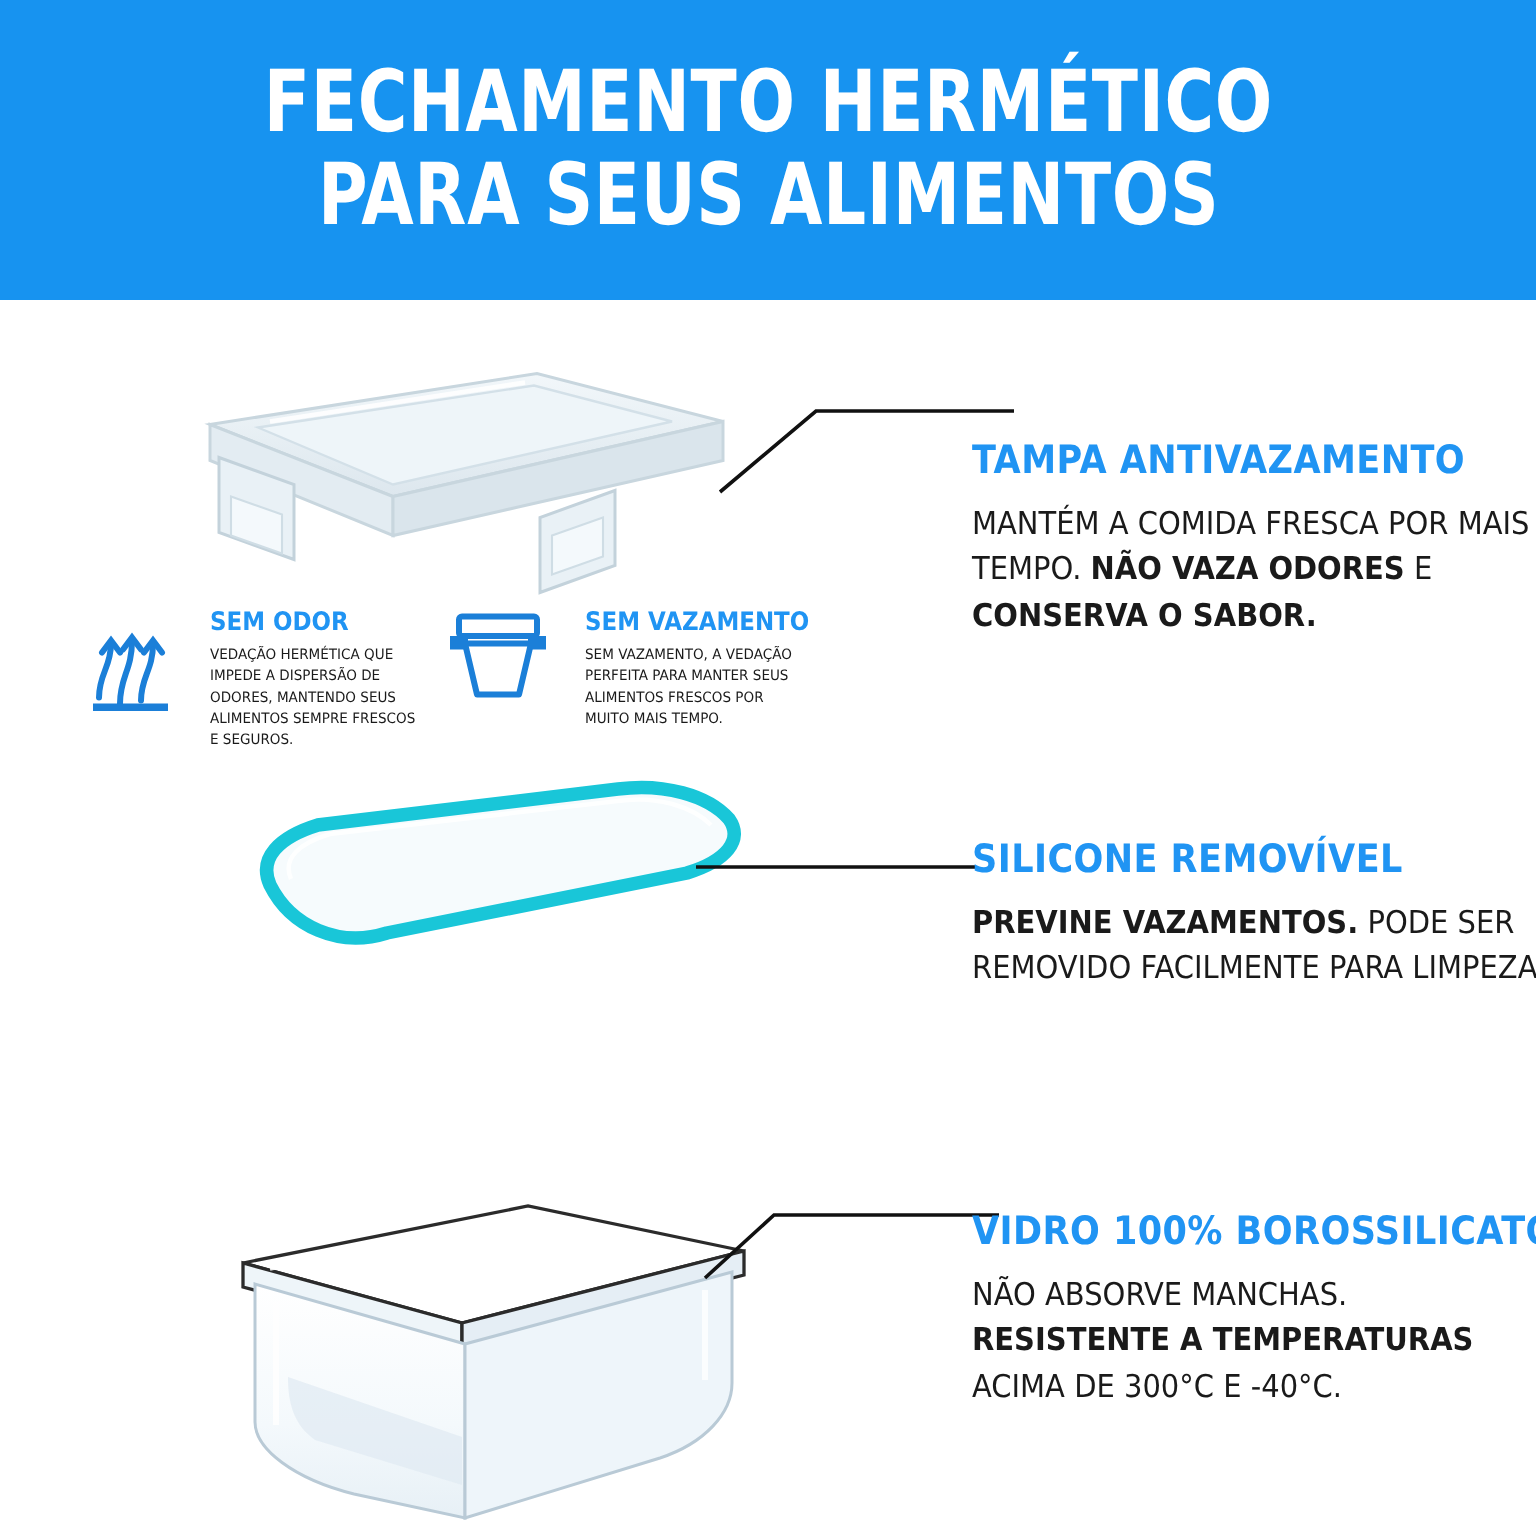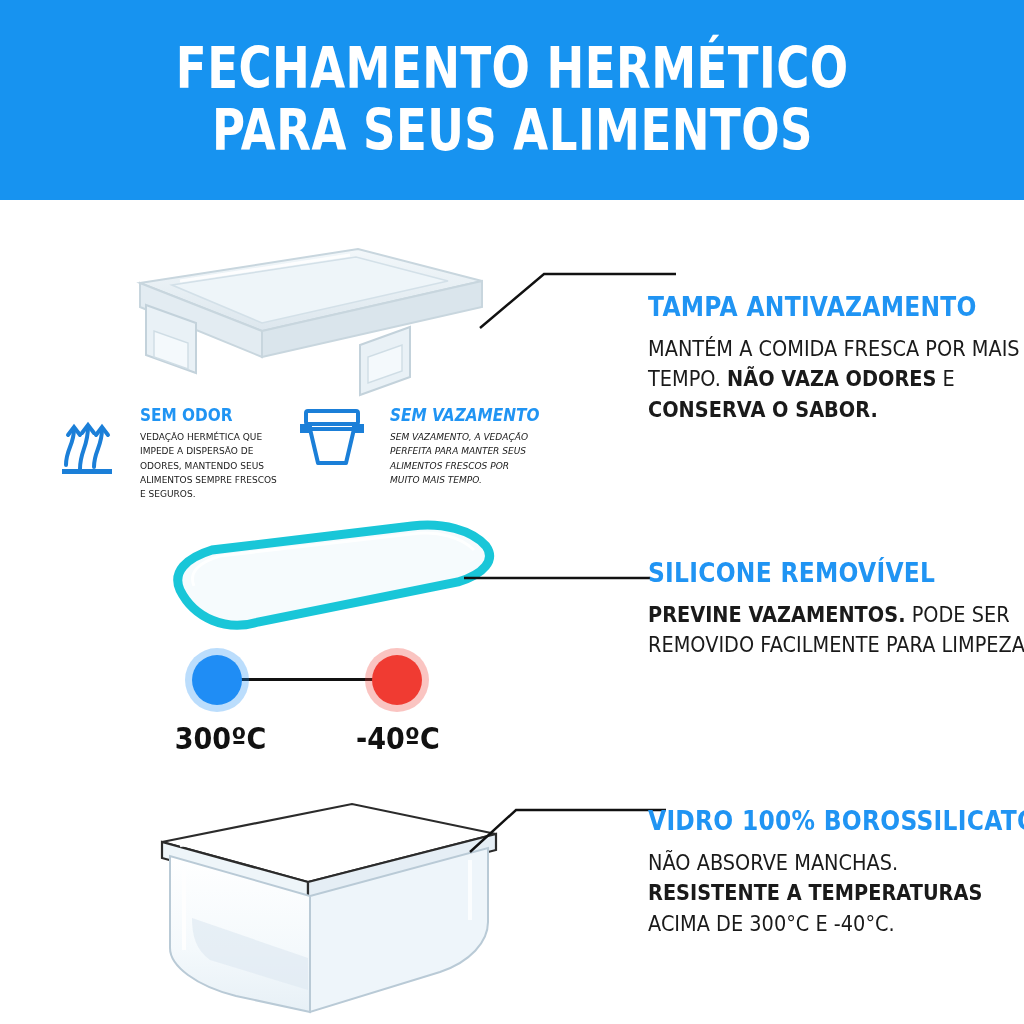--- a/index.html
+++ b/index.html
@@ -65,21 +65,21 @@
   #callout-sil  { left: 648px; top: 558px; }
   #callout-glass{ left: 648px; top: 806px; }
   .callout .desc { margin-top: 12px; }
 
   
   .leader { position: absolute; }
 
   
   .feature { position: absolute; display: flex; align-items: flex-start; gap: 22px; }
   #feature-odor { left: 56px; top: 405px; }
-  #feature-leak { left: 296px; top: 405px; font-style: italic; }
+  #feature-leak { left: 296px; top: 405px; }
   .feature .f-title {
     color: #2094f3;
     font-family: "DejaVu Sans", sans-serif;
     font-weight: bold;
     font-size: 17px;
     transform: scaleX(0.9);
     transform-origin: left center;
     white-space: nowrap;
   }
   .feature .f-desc {
@@ -209,27 +209,20 @@
     <svg width="190" height="20" style="position:absolute;left:462px;top:568px;">
       <line x1="2" y1="10" x2="188" y2="10" stroke="#111" stroke-width="2.4"></line>
     </svg>
   </div>
 
   <div class="callout" id="callout-sil">
     <div class="title-blue">SILICONE REMOVÍVEL</div>
     <div class="body-text desc"><b>PREVINE VAZAMENTOS.</b> PODE SER REMOVIDO FACILMENTE PARA LIMPEZA.</div>
   </div>
 
-  <div id="temps">
-    <div class="temp-bar"></div>
-    <div class="dot blue"></div>
-    <div class="dot red"></div>
-    <div class="temp-label" id="temp-hot-label">300ºC</div>
-    <div class="temp-label" id="temp-cold-label">-40ºC</div>
-  </div>
 
   <div class="prod" id="img-container">
     <svg width="380" height="230" viewBox="0 0 380 230">
       <defs>
         <linearGradient id="glassg" x1="0" y1="0" x2="0" y2="1">
           <stop offset="0%" stop-color="#ffffff"></stop>
           <stop offset="60%" stop-color="#f4f9fc"></stop>
           <stop offset="100%" stop-color="#e7f0f6"></stop>
         </linearGradient>
       </defs>

